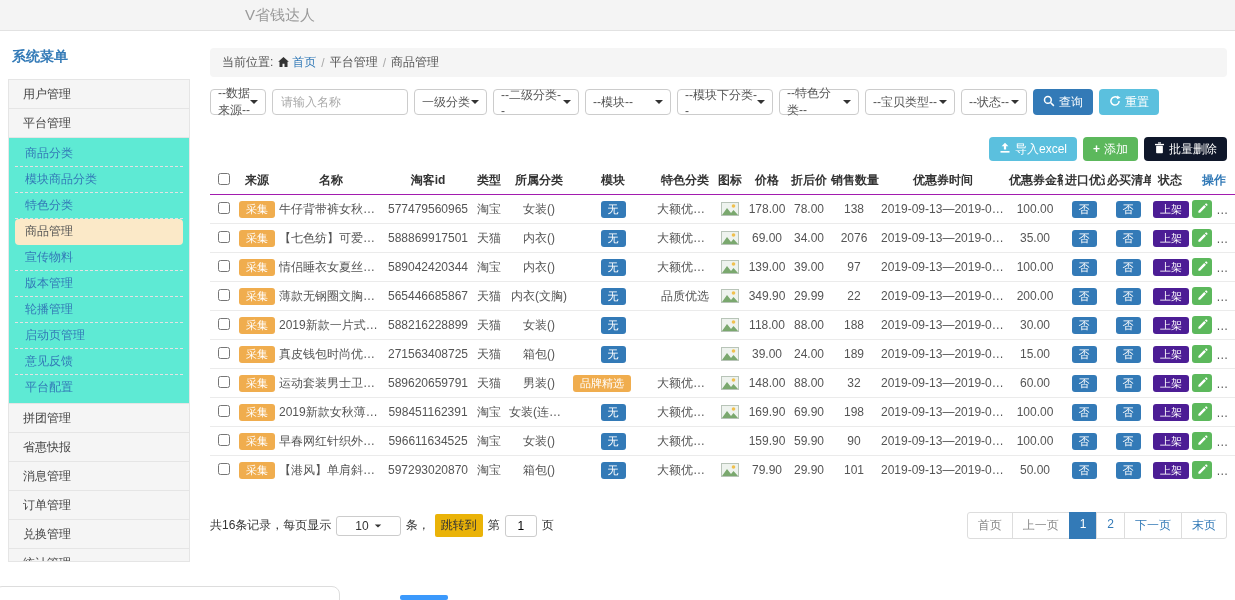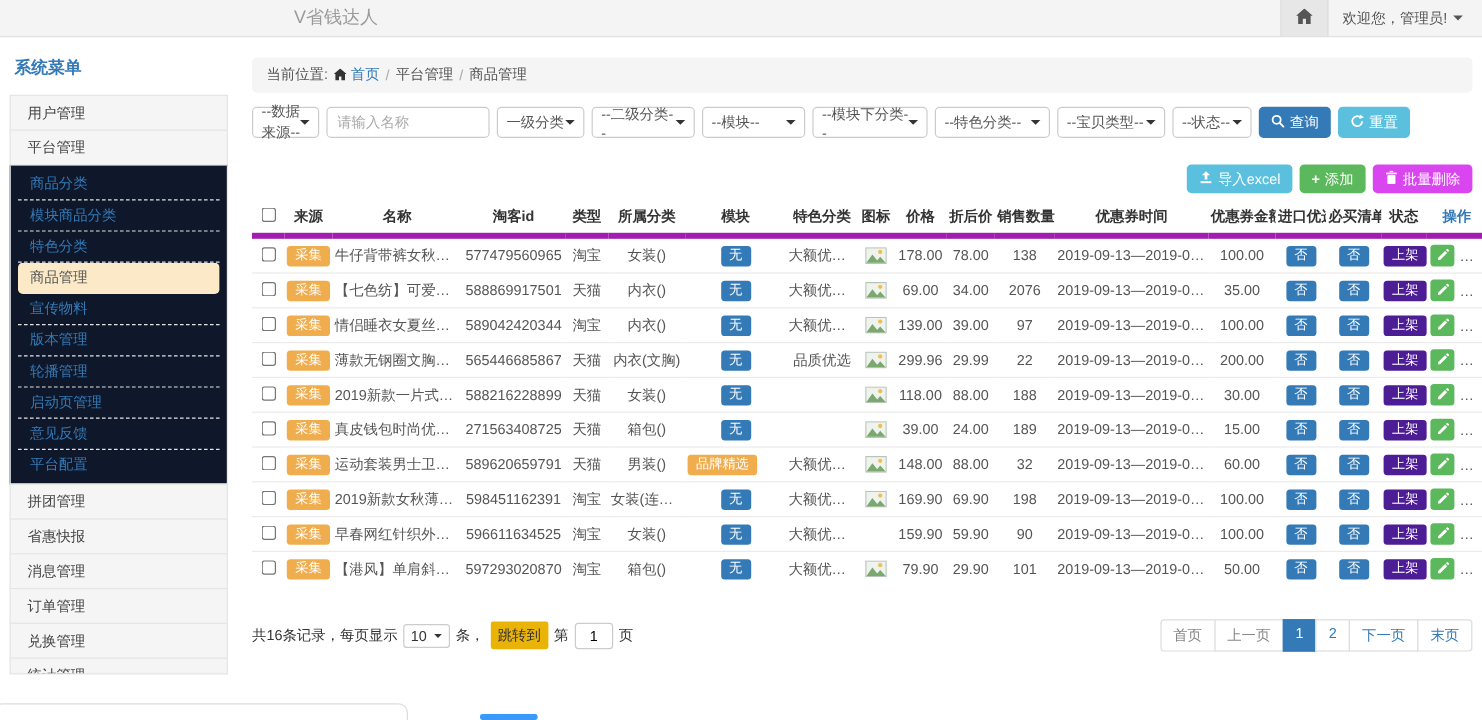--- a/index.html
+++ b/index.html
@@ -15,21 +15,21 @@
   .home-box{width:38px;background:#e7e7e7;border-left:1px solid #ddd;border-right:1px solid #ddd;
     display:flex;align-items:center;justify-content:center;cursor:pointer}
   .welcome{display:flex;align-items:center;gap:5px;padding:0 16px 0 12px;color:#555;cursor:pointer}
   .caret{display:inline-block;width:0;height:0;border-left:4px solid transparent;border-right:4px solid transparent;border-top:4px solid #555}
   
   .page{position:relative}
   .sidebar{float:left;width:182px;margin:17px 0 0 8px}
   .side-title{color:#337ab7;font-size:14px;font-weight:bold;padding:0 6px 14px 4px}
   .side-group{height:28px;line-height:28px;padding-left:14px;background:#f5f5f5;
     border:1px solid #e5e5e5;margin-top:-1px;color:#444;cursor:pointer}
-  .side-sub-wrap{border:1px solid #e7e7e7;border-top:none;background:#0f172a;padding:3px 6px}
+  .side-sub-wrap{border:1px solid #e7e7e7;border-top:none;background:#5eead4;padding:3px 6px}
   .side-sub{height:25px;line-height:25px;padding-left:10px;color:#337ab7;
     border-bottom:1px dashed #e3e3e3;cursor:pointer}
   .side-sub:last-child{border-bottom:none}
   .side-sub.active{background:#fbe9c8;border-radius:4px;color:#555;border-bottom-color:transparent}
   .side-group.partial{height:12px;overflow:hidden}
   .main{margin-left:210px;margin-right:8px;padding-top:17px}
   
   .breadcrumb{background:#f5f5f5;border-radius:4px;padding:6px 12px;display:flex;align-items:center;gap:5px;color:#555}
   .crumb-home{color:#337ab7;cursor:pointer;display:flex;align-items:center;gap:3px}
   .crumb-sep{color:#aaa}
@@ -39,81 +39,68 @@
     justify-content:space-between;padding:0 7px;background:#fff;color:#555;cursor:pointer;box-sizing:border-box}
   .fsel .caret{border-top-color:#333}
   .ftext{border:1px solid #ccc;border-radius:4px;height:26px;padding:0 8px;width:136px;box-sizing:border-box;
     font-family:inherit;font-size:12px;color:#555}
   .ftext::placeholder{color:#aaa}
   .btn{border:none;border-radius:4px;color:#fff;height:26px;padding:0 10px;font-size:12px;
     display:inline-flex;align-items:center;gap:4px;cursor:pointer;font-family:inherit}
   .btn-primary{background:#337ab7}
   .btn-info{background:#5bc0de}
   .btn-success{background:#5cb85c}
-  .btn-danger-light{background:#d946ef}
+  .btn-danger-light{background:#0f172a}
   
   .action-bar{display:flex;justify-content:flex-end;gap:6px;margin:22px 0 6px 0}
   .action-bar .btn{height:24px}
   
   table.grid{width:100%;border-collapse:collapse;table-layout:fixed}
-  .grid th{border-bottom:5px solid #a21caf;padding:5px 2px;font-weight:bold;color:#333;
+  .grid th{border-bottom:1px solid #a21caf;padding:5px 2px;font-weight:bold;color:#333;
     text-align:center;white-space:nowrap;overflow:hidden}
   .grid th.c-ops-h{color:#337ab7}
   .grid td{border-top:1px solid #ebebeb;padding:4px 2px;text-align:center;vertical-align:middle;
     white-space:nowrap;overflow:hidden;text-overflow:ellipsis;color:#555;height:20px}
   .grid tr:first-child td{border-top:none}
   .badge{display:inline-block;padding:2px 7px;border-radius:3px;color:#fff;font-size:11px;line-height:13px}
   .b-warn{background:#f0ad4e}
   .b-primary{background:#337ab7;cursor:pointer}
   .b-success{background:#4c1d95;cursor:pointer}
   .module-extra{color:#555;margin-left:2px}
   .thumb svg{vertical-align:middle}
   .ops button{width:20px;height:18px;border:none;border-radius:3px;margin:0 1px;cursor:pointer;
     display:inline-flex;align-items:center;justify-content:center;padding:0}
   .op-edit{background:#5cb85c}
   .op-del{background:#d9534f}
   input[type=checkbox]{width:12px;height:12px;margin:0;cursor:pointer}
   
   .pager-row{display:flex;justify-content:space-between;align-items:center;margin-top:28px}
   .pager-left{display:flex;align-items:center;gap:5px;color:#333}
-  .mini-sel{border:1px solid #ccc;border-radius:3px;padding:2px 5px;display:inline-flex;align-items:center;gap:5px;background:#fff;cursor:pointer}
+  .mini-sel{border:1px solid #ccc;border-radius:3px;padding:2px 18px;display:inline-flex;align-items:center;gap:5px;background:#fff;cursor:pointer}
   .mini-sel .caret{border-top-color:#333;transform:scale(.8)}
   .jump-btn{background:#eab308;border:none;border-radius:2px;padding:3px 6px;color:#333;cursor:pointer;font-family:inherit;font-size:12px}
   .jump-input{width:26px;height:18px;border:1px solid #ccc;border-radius:3px;text-align:center;font-size:12px;font-family:inherit}
   .pager-right{display:flex}
   .pg{border:1px solid #ddd;margin-left:-1px;padding:4px 10px;color:#337ab7;cursor:pointer;background:#fff}
   .pg.muted{color:#888}
   .pg.active{background:#337ab7;border-color:#337ab7;color:#fff}
   .pg:first-child{border-radius:3px 0 0 3px}
   .pg:last-child{border-radius:0 3px 3px 0}
   .bottom-partial-box{position:absolute;left:-6px;bottom:-12px;width:344px;height:24px;
     background:#fff;border:1px solid #ddd;border-radius:8px;z-index:3}
   .bottom-blue-bar{position:absolute;left:400px;bottom:0;width:48px;height:5px;background:#3b99fc;border-radius:2px;z-index:4}
   
   .w-src{width:56px}.w-c1{width:73px}.w-c2{width:86px}.w-mod{width:86px}
-  .w-msub{width:96px}.w-feat{width:96px}.w-btype{width:90px}.w-state{width:66px}
+  .w-msub{width:96px}.w-feat{width:80px}.w-btype{width:90px}.w-state{width:66px}
 </style>
 </head>
 <body>
 
 <div class="topbar">
   <div class="brand">V省钱达人</div>
-  <div class="top-right">
-    <div class="home-box">
-      <span>
-        <svg width="14" height="13" viewBox="0 0 16 15">
-            <path d="M8 0L0 7h2v8h4.5v-5h3v5H14V7h2z" fill="#555"></path>
-          </svg>
-      </span>
-    </div>
-    <div class="welcome">
-      <span>欢迎您，管理员!</span>
-      <span class="caret"></span>
-    </div>
-  </div>
 </div>
 
 <div class="page">
 
   <aside class="sidebar">
     <div class="side-title">系统菜单</div>
     <nav id="side-menu">
         <div class="side-group">用户管理</div>
         <div class="side-group">平台管理</div>
         <div class="side-sub-wrap">
@@ -409,21 +396,21 @@
     <td>565446685867</td>
     <td>天猫</td>
     <td>内衣(文胸)</td>
     <td><span class="badge b-primary">无</span></td>
     <td>品质优选</td>
     <td><span class="thumb"><svg width="18" height="14" viewBox="0 0 18 14">
                   <rect x="0.5" y="0.5" width="17" height="13" fill="#eef3ee" stroke="#b8c4b8"></rect>
                   <circle cx="12.5" cy="4" r="1.8" fill="#f0c04e"></circle>
                   <path d="M1 13l5-7 4 5 2.5-3 4.5 5z" fill="#7aa86e"></path>
                 </svg></span></td>
-    <td>299.96</td>
+    <td>349.90</td>
     <td>29.99</td>
     <td>22</td>
     <td>2019-09-13—2019-09-17</td>
     <td>200.00</td>
     <td><span class="badge b-primary">否</span></td>
     <td><span class="badge b-primary">否</span></td>
     <td><span class="badge b-success">上架</span></td>
     <td class="ops">
       <button class="op-edit">
         <span>

